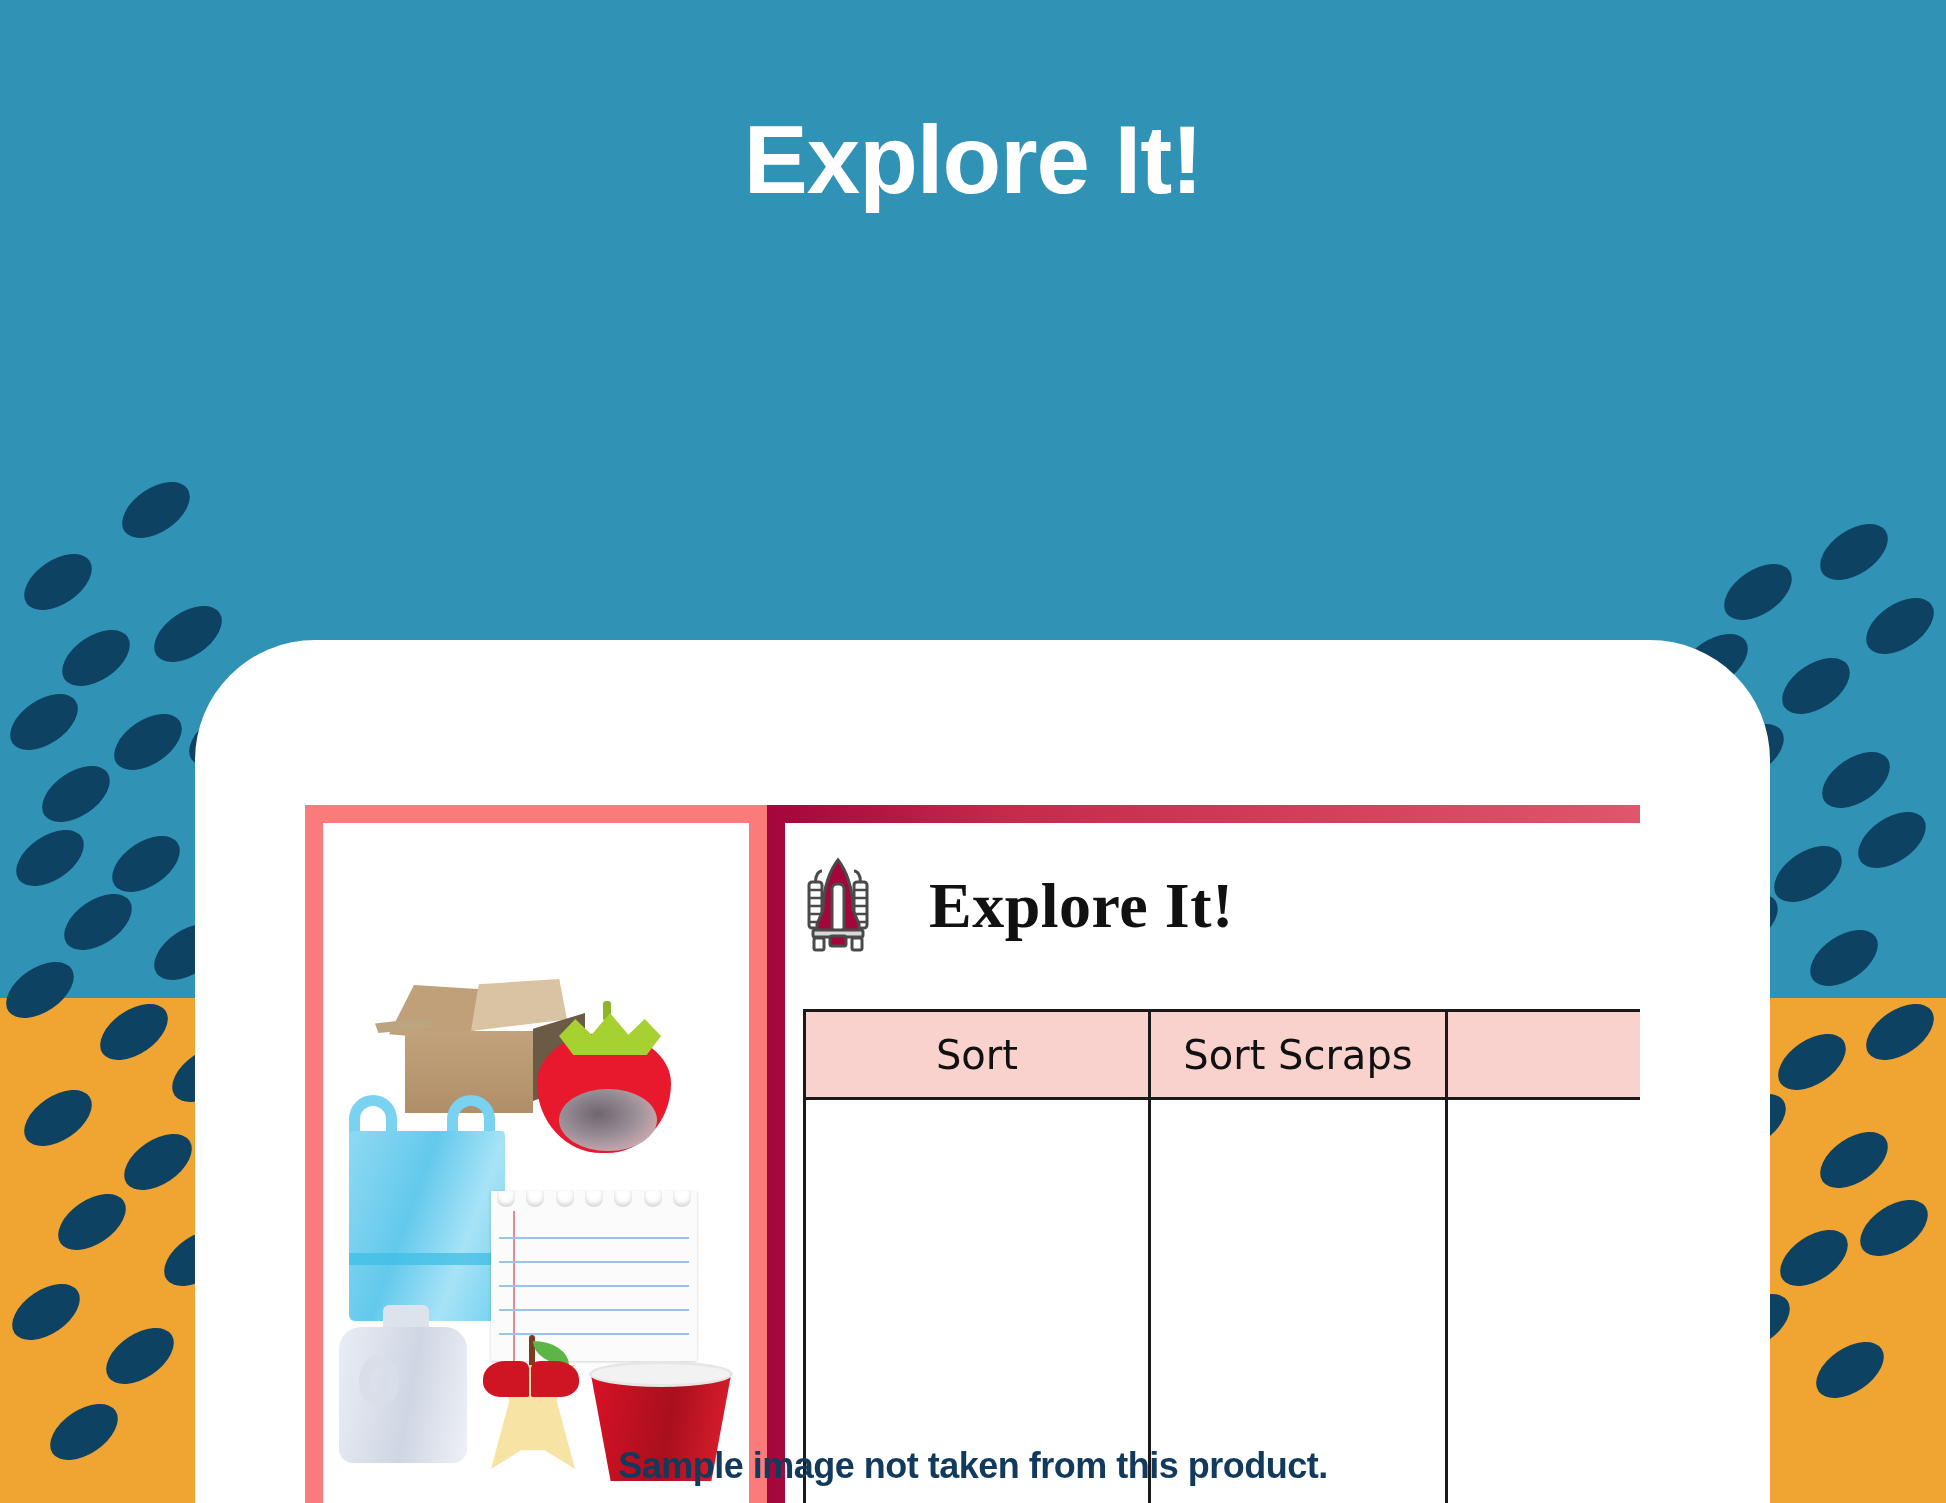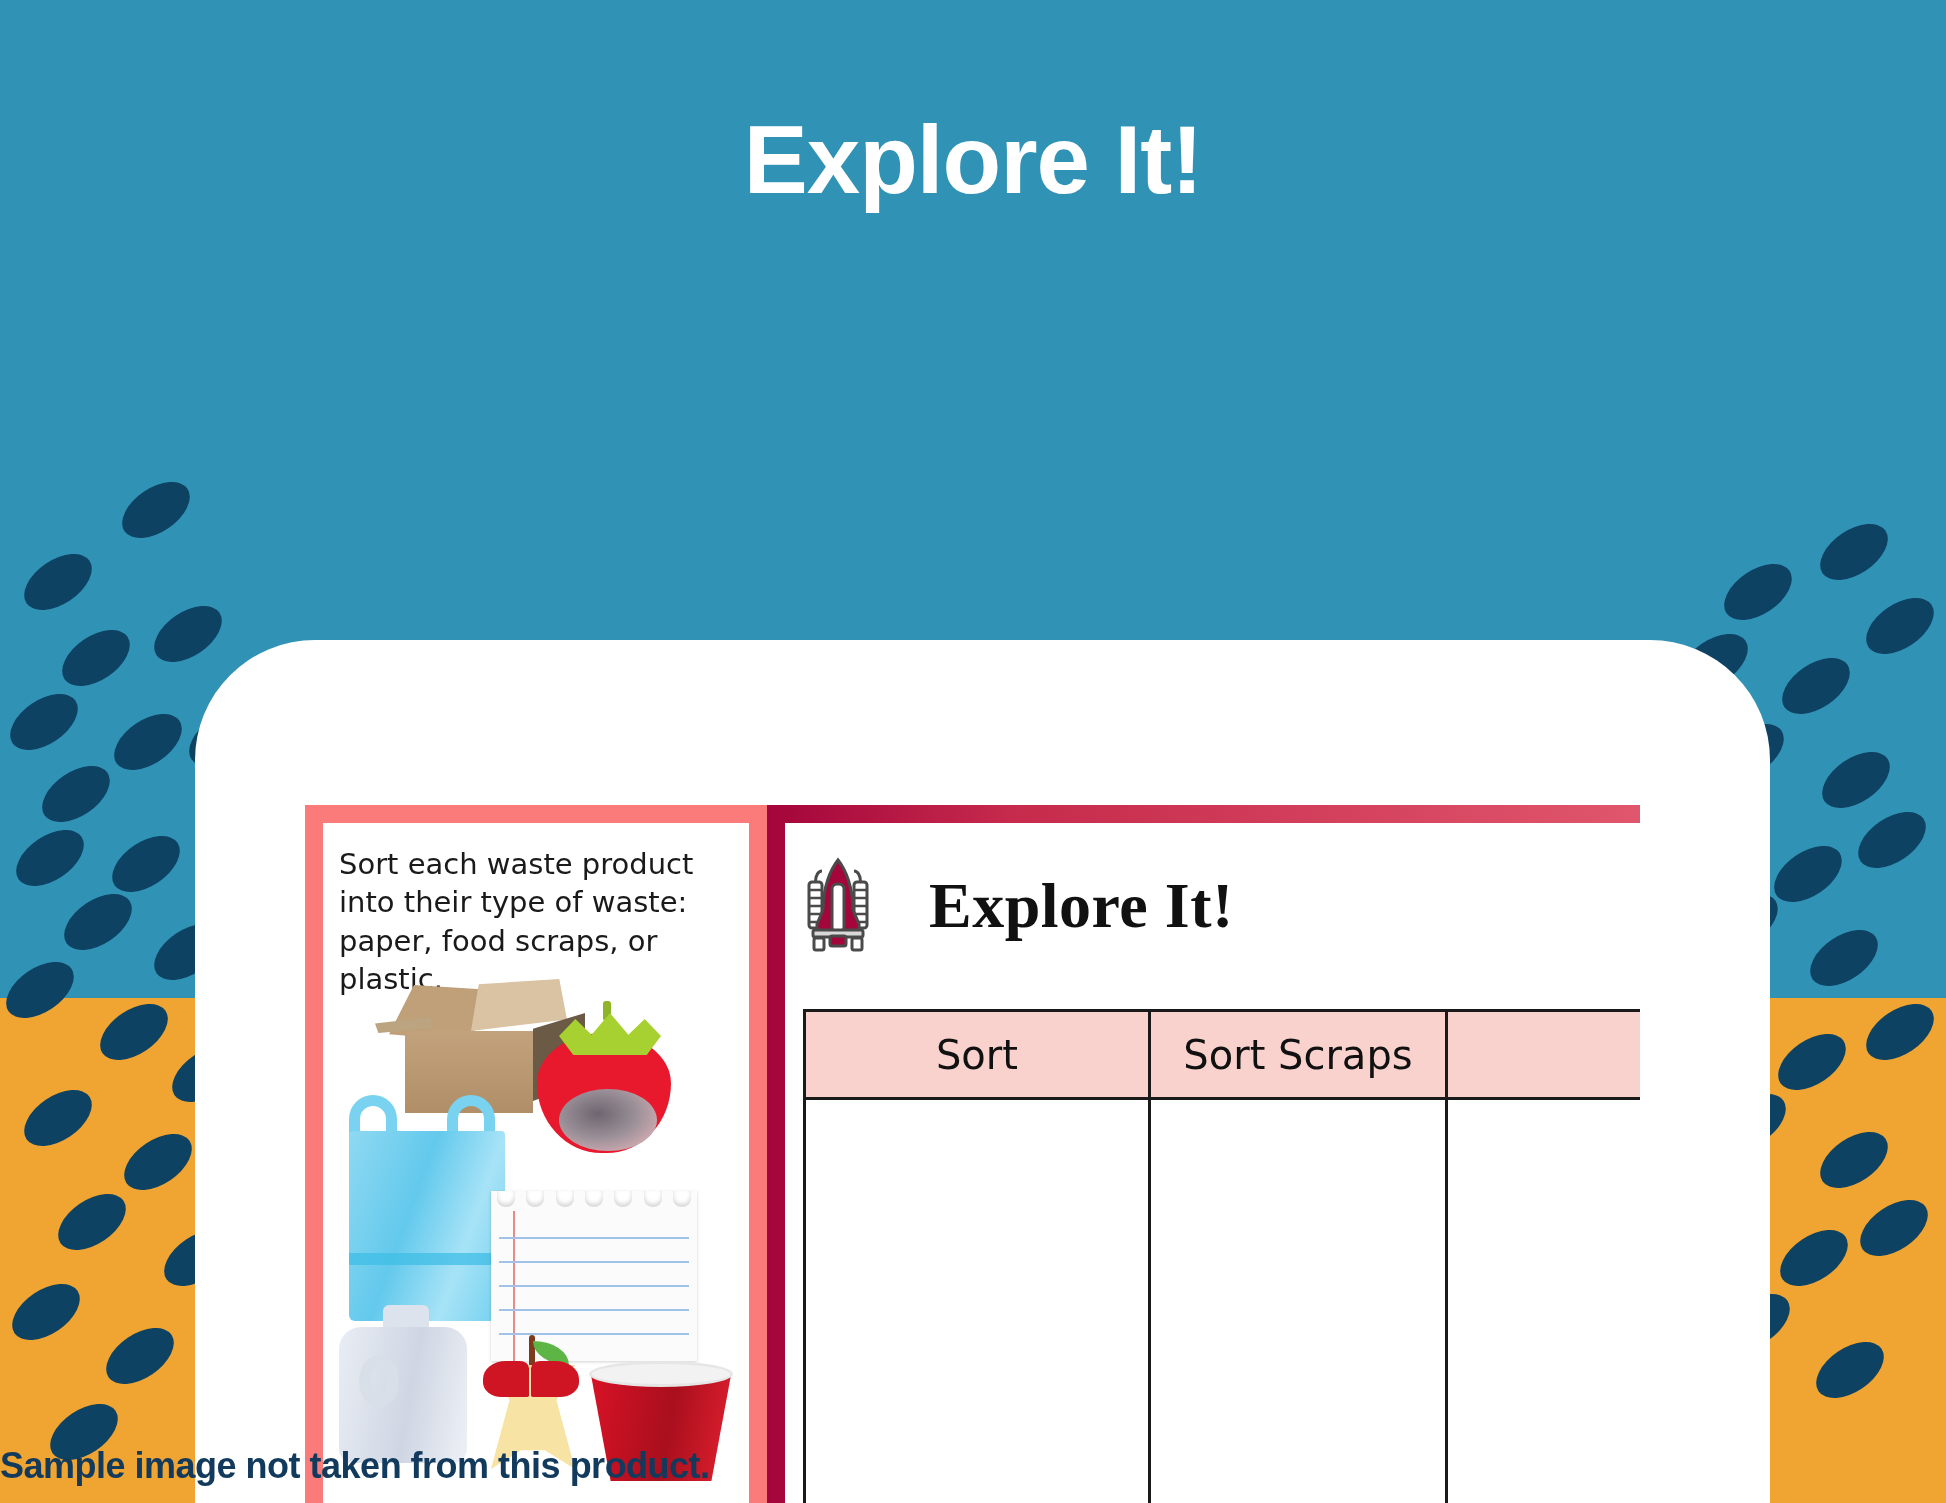--- a/index.html
+++ b/index.html
@@ -216,20 +216,21 @@
   }
   #sort-table td { height:520px; background:#ffffff; }
   .col-paper { width:346px; }
   .col-food  { width:298px; }
   .col-plastic { width:256px; }
 
   
   #sample-note {
     position:absolute;
     left:0; top:1445px; width:1946px;
+    text-align:center;
     color:#123a5c;
     font-size:36px;
     font-weight:bold;
     letter-spacing:-0.5px;
     font-family:"Liberation Sans", sans-serif;
     z-index:40;
   }
 </style>
 </head>
 <body>
@@ -290,24 +291,20 @@
   <div id="hero-title">Explore It!</div>
 </div>
 
 <div id="worksheet-card"></div>
 
 <div id="page">
 
   <div id="left-panel">
     <div id="left-panel-inner">
 
-      <div id="sort-instructions">Sort each waste product
-into their type of waste:
-paper, food scraps, or
-plastic.</div>
 
       <div id="clipart">
 
         <div id="box">
           <div class="flap-a"></div>
           <div class="flap-b"></div>
           <div class="flap-c"></div>
           <div class="box-front"></div>
           <div class="box-side"></div>
         </div>

